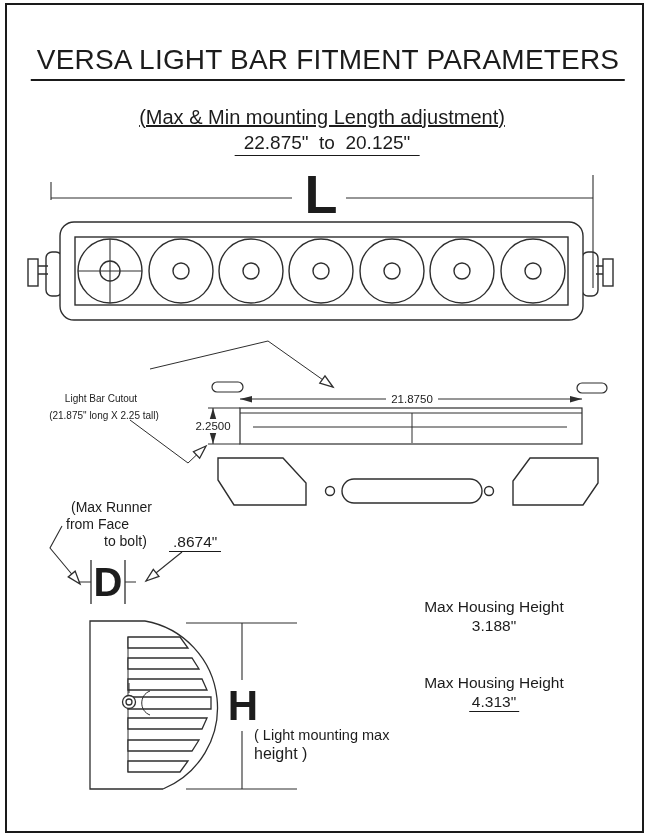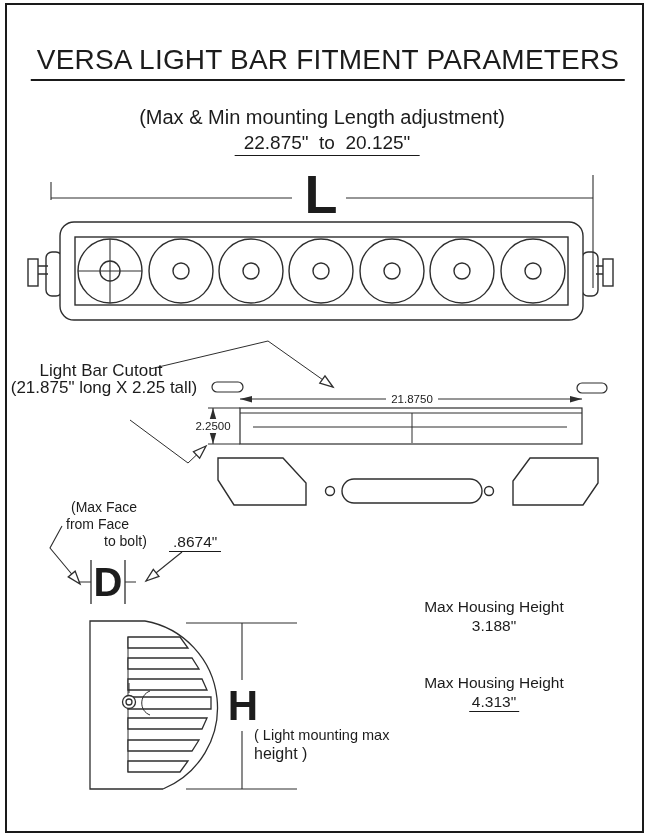--- a/index.html
+++ b/index.html
@@ -19,21 +19,21 @@
     font-size:28px;letter-spacing:.2px;
     border-bottom:2px solid #1a1a1a;padding:0 6px 4px 6px;
   }
   .subtitle{font-size:20px;}
   .range{
     font-size:19px;white-space:pre;
     border-bottom:1.5px solid #1a1a1a;padding:0 9px 2px 9px;
   }
   .biglabel{font-weight:bold;}
   .dimtext{font-size:11.5px;}
-  .callout{font-size:17px;}
+  .callout{font-size:10px;margin-top:32px;}
   .note{font-size:14px;}
   .specs{font-size:15.5px;line-height:19px;text-align:center;}
   .u{border-bottom:1.5px solid #1a1a1a;padding:0 3px 1px 3px;}
   svg{position:absolute;left:0;top:0;}
 </style>
 </head>
 <body>
 
 <div class="page">
 
@@ -130,33 +130,33 @@
       <path d="M150,691 C139,695 139,711 150,715" stroke-width="1"></path>
       <circle cx="129" cy="702" r="6.5" fill="#ffffff"></circle>
       <circle cx="129" cy="702" r="3"></circle>
       <path d="M129,683 V693" stroke-width="1"></path>
       <path d="M186,623 H297 M242,623 V680 M242,731 V789 M186,789 H297" stroke-width="1.1"></path>
     </g>
   </svg>
 
   <div class="t cx title" style="left:328px;top:44px;">VERSA LIGHT BAR FITMENT PARAMETERS</div>
 
-  <div class="t cx subtitle" style="left:322px;top:106px;">(Max &amp; Min mounting Length adjustment)</div>
+  <div class="t cx subtitle" style="left:322px;top:106px;text-decoration:underline;">(Max &amp; Min mounting Length adjustment)</div>
 
   <div class="t cx range" style="left:327px;top:132px;">22.875"  to  20.125"</div>
 
   <div class="t cx biglabel" style="left:321px;top:164px;font-size:54px;">L</div>
 
   <div class="t cx callout" style="left:101px;top:361px;">Light Bar Cutout</div>
   <div class="t cx callout" style="left:104px;top:378px;">(21.875" long X 2.25 tall)</div>
 
   <div class="t cx dimtext" style="left:412px;top:393px;">21.8750</div>
   <div class="t cx dimtext" style="left:213px;top:420px;">2.2500</div>
 
-  <div class="t note" style="left:71px;top:500px;">(Max Face</div>
+  <div class="t note" style="left:71px;top:500px;">(Max Runner</div>
   <div class="t note" style="left:66px;top:517px;">from Face</div>
   <div class="t note" style="left:104px;top:534px;">to bolt)</div>
 
   <div class="t" style="left:169px;top:533px;font-size:15.5px;border-bottom:1.5px solid #1a1a1a;padding:0 4px 1px 4px;">.8674"</div>
 
   <div class="t cx biglabel" style="left:108px;top:560px;font-size:40px;">D</div>
 
   <div class="t cx biglabel" style="left:243px;top:682px;font-size:42px;">H</div>
 
   <div class="t" style="left:254px;top:727px;font-size:14.5px;">( Light mounting max</div>

